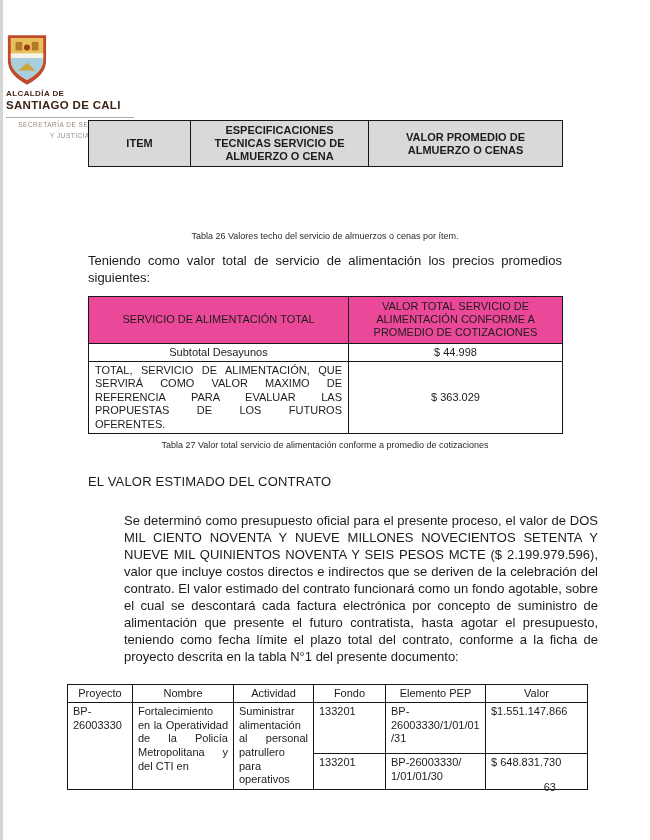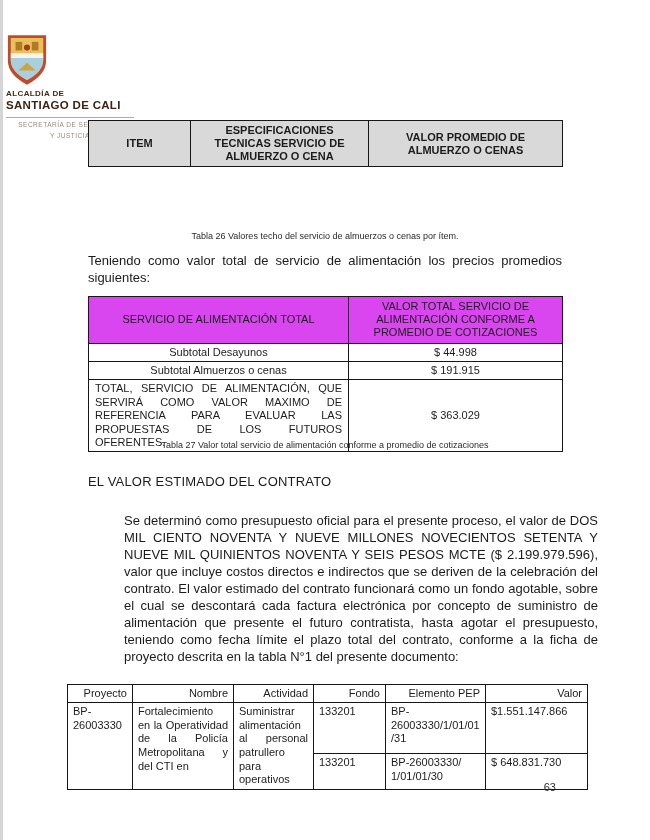--- a/index.html
+++ b/index.html
@@ -47,27 +47,27 @@
   .caption { position: absolute; left: 88px; width: 474px; text-align: center; font-size: 9px; color: #2a2a2a; }
   .cap26 { top: 231px; }
   .cap27 { top: 440px; }
   
   .para { position: absolute; left: 88px; width: 474px; font-size: 13px; line-height: 17px; text-align: justify; color: #1b1b1b; }
   .para1 { top: 252px; }
   .para2 { top: 512px; margin-left: 36px; }
   .section-heading { position: absolute; left: 88px; top: 474px; font-size: 13px; letter-spacing: 0.2px; color: #1b1b1b; }
   
   .t27 { position: absolute; left: 88px; top: 296px; width: 474px; font-size: 11px; }
-  .t27 th { font-weight: normal; text-align: center; padding: 3px 8px; line-height: 1.2; height: 44px; background: #d946ef; }
+  .t27 th { font-weight: normal; text-align: center; padding: 3px 8px; line-height: 1.2; height: 44px; background: #ec4899; }
   .t27 td { padding: 2px 6px; line-height: 1.22; text-align: center; }
   .t27 .val { text-align: center; }
   .t27 .total-label { text-align: justify; text-transform: none; padding: 2px 6px; }
   
   .t3 { position: absolute; left: 67px; top: 684px; width: 520px; font-size: 11px; }
-  .t3 th { font-weight: normal; text-align: right; padding: 2px 5px; line-height: 1.2; background: #fff; }
+  .t3 th { font-weight: normal; text-align: center; padding: 2px 5px; line-height: 1.2; background: #fff; }
   .t3 td { padding: 2px 5px; line-height: 1.24; vertical-align: top; overflow-wrap: break-word; word-wrap: break-word; }
   .t3 .just { text-align: justify; }
   .c-proy { width: 65px; } .c-nom { width: 101px; } .c-act { width: 80px; }
   .c-fon { width: 72px; } .c-pep { width: 100px; } .c-val { width: 102px; }
   
   .page-num { position: absolute; top: 781px; right: 94px; font-size: 11px; color: #2a2a2a; }
 </style>
 </head>
 <body>
 
@@ -118,24 +118,20 @@
   <tbody>
       <tr>
     <th>SERVICIO DE ALIMENTACIÓN TOTAL</th>
     <th>VALOR TOTAL SERVICIO DE ALIMENTACIÓN CONFORME A PROMEDIO DE COTIZACIONES</th>
   </tr>
   <tr>
     <td>Subtotal Desayunos</td>
     <td class="val">$ 44.998</td>
   </tr>
   <tr>
-    <td>Subtotal Almuerzos o cenas</td>
-    <td class="val">$ 191.915</td>
-  </tr>
-  <tr>
     <td class="total-label">TOTAL, SERVICIO DE ALIMENTACIÓN, QUE SERVIRÁ COMO VALOR MAXIMO DE REFERENCIA PARA EVALUAR LAS PROPUESTAS DE LOS FUTUROS OFERENTES.</td>
     <td class="val">$ 363.029</td>
   </tr>
 </tbody>
   </table>
 <div class="caption cap27">Tabla 27 Valor total servicio de alimentación conforme a promedio de cotizaciones</div>
 
 <div class="section-heading">EL VALOR ESTIMADO DEL CONTRATO</div>
 <div class="para para2">Se determinó como presupuesto oficial para el presente proceso, el valor de DOS MIL CIENTO NOVENTA Y NUEVE MILLONES NOVECIENTOS SETENTA Y NUEVE MIL QUINIENTOS NOVENTA Y SEIS PESOS MCTE ($ 2.199.979.596), valor que incluye costos directos e indirectos que se deriven de la celebración del contrato. El valor estimado del contrato funcionará como un fondo agotable, sobre el cual se descontará cada factura electrónica por concepto de suministro de alimentación que presente el futuro contratista, hasta agotar el presupuesto, teniendo como fecha límite el plazo total del contrato, conforme a la ficha de proyecto descrita en la tabla N°1 del presente documento:</div>
 

